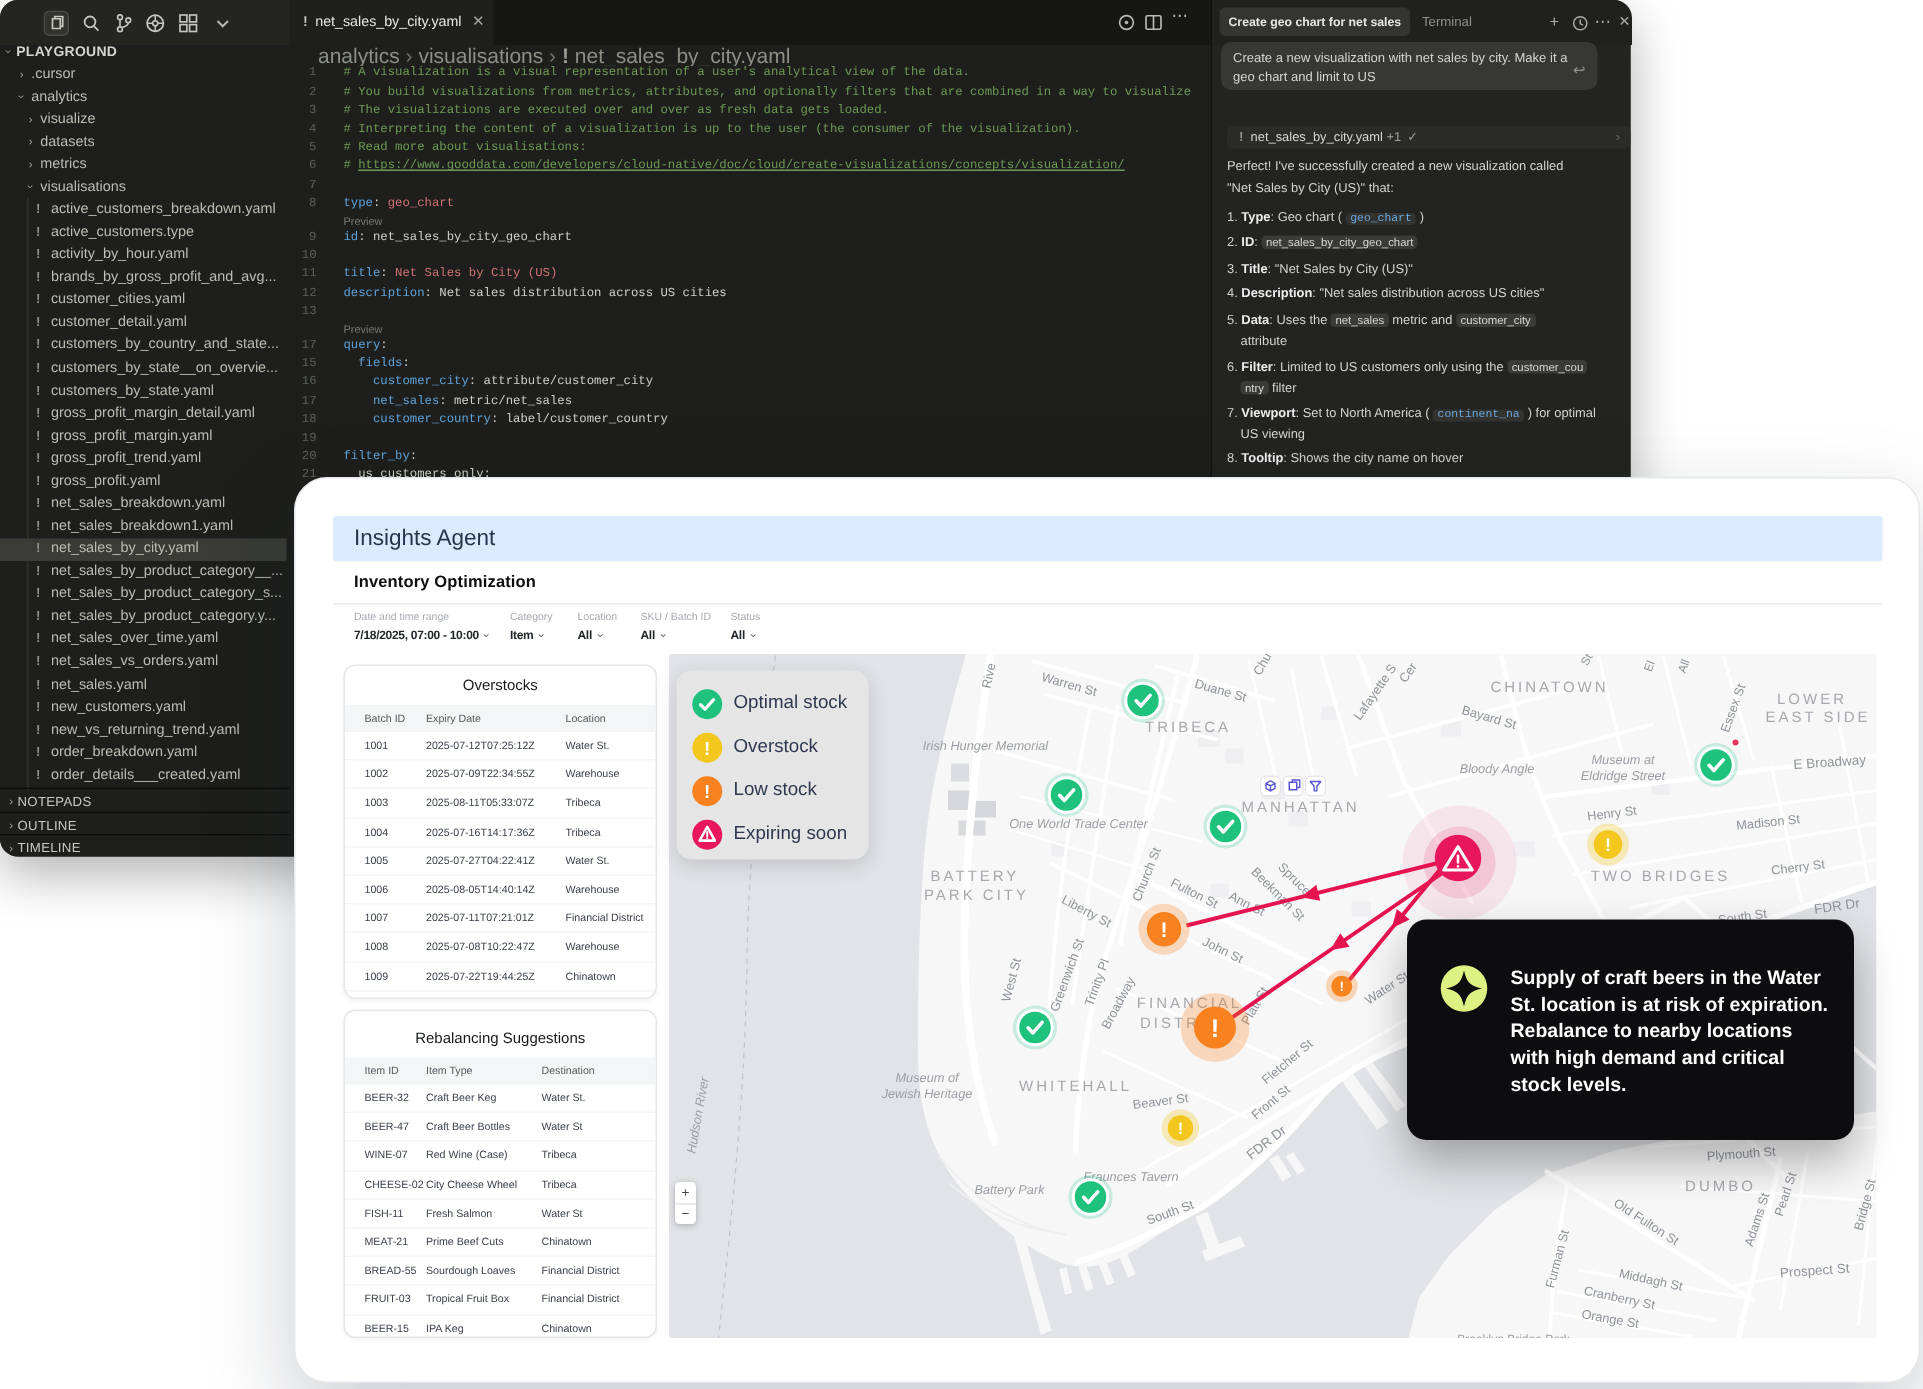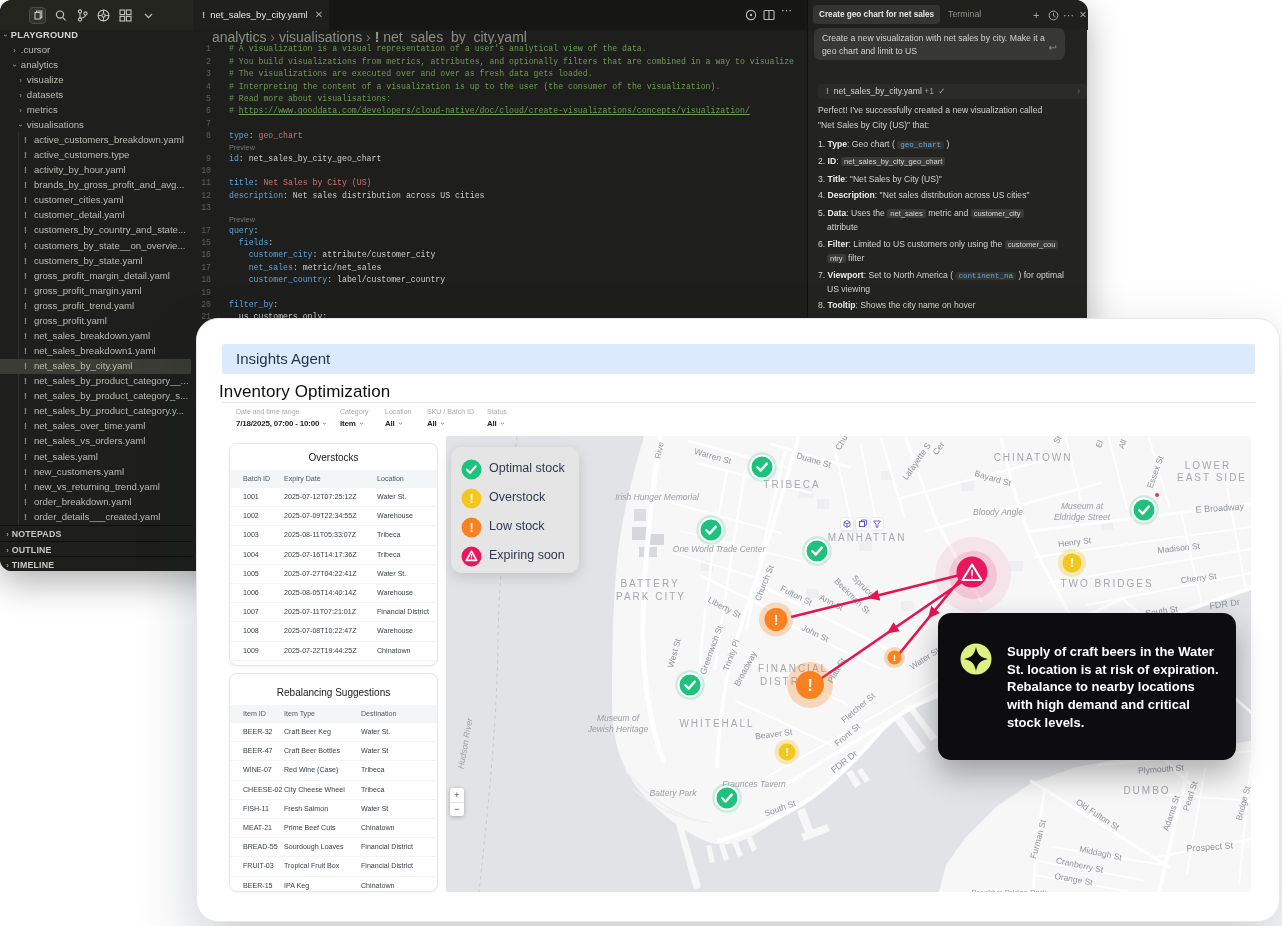--- a/index.html
+++ b/index.html
@@ -19,40 +19,40 @@
 .cm{color:#6d9a54}.ky{color:#5ea2da}.rv{color:#ce7272}.lk{color:#6d9a54;text-decoration:underline}
 .pv{position:absolute;left:36px;height:10px;font-size:7.3px;line-height:10px;color:#75786f}
 
 #side{position:absolute;left:0;top:30px;width:193px;height:541px;overflow:hidden;background:#1e1f1c;border-radius:0 0 0 12px}
 .trow{position:absolute;left:0;width:193px;height:15px;line-height:15px;font-size:9.6px;color:#babdb3;white-space:nowrap}
 .trow b{font-weight:700;color:#d3d5cf;font-size:9.3px;letter-spacing:.2px}
 .chev{display:inline-block;color:#9fa29a;font-size:8.5px;transform:scale(.9)}
 .chevd{transform:rotate(90deg) scale(.9)}
 .excl{color:#8e918a;font-weight:700;font-size:8.8px}
 #selrow{position:absolute;left:0px;top:328.5px;width:191px;height:15px;background:#3a3c35}
-.shead{position:absolute;left:0;width:193px;height:16px;line-height:16px;font-size:8.8px;font-weight:700;color:#c7c9c2;border-top:1px solid #0e0f0d;padding-left:6px;letter-spacing:.2px}
+.shead{position:absolute;left:0;width:193px;height:16px;line-height:16px;font-size:8.8px;font-weight:400;color:#c7c9c2;border-top:1px solid #0e0f0d;padding-left:6px;letter-spacing:.2px}
 
 #chat{position:absolute;left:807px;top:0;width:280px;height:571px;background:#232421;border-radius:0 12px 0 0;border-left:1px solid #101010}
 #chathead{position:absolute;left:0;top:0;width:280px;height:30px;background:#20211d;border-radius:0 12px 0 0}
 #chattab{position:absolute;left:5px;top:5px;height:19px;background:#343530;border-radius:4px;color:#e7e8e3;font-size:8.2px;font-weight:700;line-height:19px;padding:0 6px}
 #chatterm{position:absolute;left:140px;top:5px;height:19px;color:#8f9289;font-size:8.8px;line-height:19px}
 .hic{position:absolute;top:9px;color:#a7aaa2;font-size:11px;line-height:12px}
 #userbox{position:absolute;left:6px;top:28px;width:251px;height:32px;background:#373834;border-radius:7px;color:#d3d4cf;font-size:8.7px;line-height:12.8px;padding:4px 8px}
 #reply{position:absolute;right:8px;bottom:5px;color:#8e9189;font-size:10px}
 #chip{position:absolute;left:10px;top:84px;width:269px;height:15px;background:#2b2c28;border-radius:4px;font-size:8.6px;line-height:15px;color:#d6d7d2;padding-left:8px;white-space:nowrap}
 #chip .plus{color:#9fa29a}#chip .ck{color:#9fa29a;margin-left:4px}
 .rl{position:absolute;left:10px;width:264px;font-size:8.6px;line-height:13.5px;color:#d2d3ce;white-space:nowrap}
 .rl b{color:#eceded}
 .cc{font-family:Liberation Sans, sans-serif;font-size:7.6px;background:#3a3b37;border-radius:3px;padding:0px 3px;color:#d8d9d3}
 .cb{font-family:"Liberation Mono",monospace;font-size:7.6px;background:#32332f;border-radius:3px;padding:0px 3px;color:#6ba8e2}
 
 
 #ov{position:absolute;left:196px;top:318px;width:1084px;height:604px;background:#fff;border:1px solid #e7e8ec;border-radius:22px;box-shadow:0 25px 60px rgba(20,28,45,.22)}
 #band{position:absolute;left:25px;top:25px;width:1033px;height:30px;background:#dbeafc;border-radius:2px;color:#27364e;font-size:15px;line-height:30px;padding-left:14px}
-#hd{position:absolute;left:22px;top:63px;font-size:17px;font-weight:400;color:#0c0d0f;letter-spacing:.1px}
+#hd{position:absolute;left:39px;top:63px;font-size:11px;font-weight:700;color:#0c0d0f;letter-spacing:.1px}
 #hdline{position:absolute;left:25px;top:83px;width:1033px;height:1px;background:#e8e9ec}
 .flab{position:absolute;top:89px;font-size:7px;color:#a6aab1}
 .fval{position:absolute;top:100px;font-size:8px;letter-spacing:-0.2px;color:#23262c;font-weight:600;white-space:nowrap}
 .fval .cv{color:#585e68;font-weight:400;font-size:8px;margin-left:4px}
 .card{position:absolute;left:32px;width:209px;background:#fff;border:1px solid #e4e6ea;border-radius:8px;box-shadow:0 1px 3px rgba(0,0,0,.05);overflow:hidden}
 .ctitle{text-align:center;font-size:10px;color:#17191d;margin-top:8px}
 .thead{background:#f4f5f7;height:18px;margin-top:7px;position:relative}
 .thead span,.trw span{position:absolute;font-size:7.1px;line-height:18px;white-space:nowrap}
 .thead span{color:#53595f}
 .trw{height:19.2px;position:relative;border-bottom:1px solid #f3f4f6}

